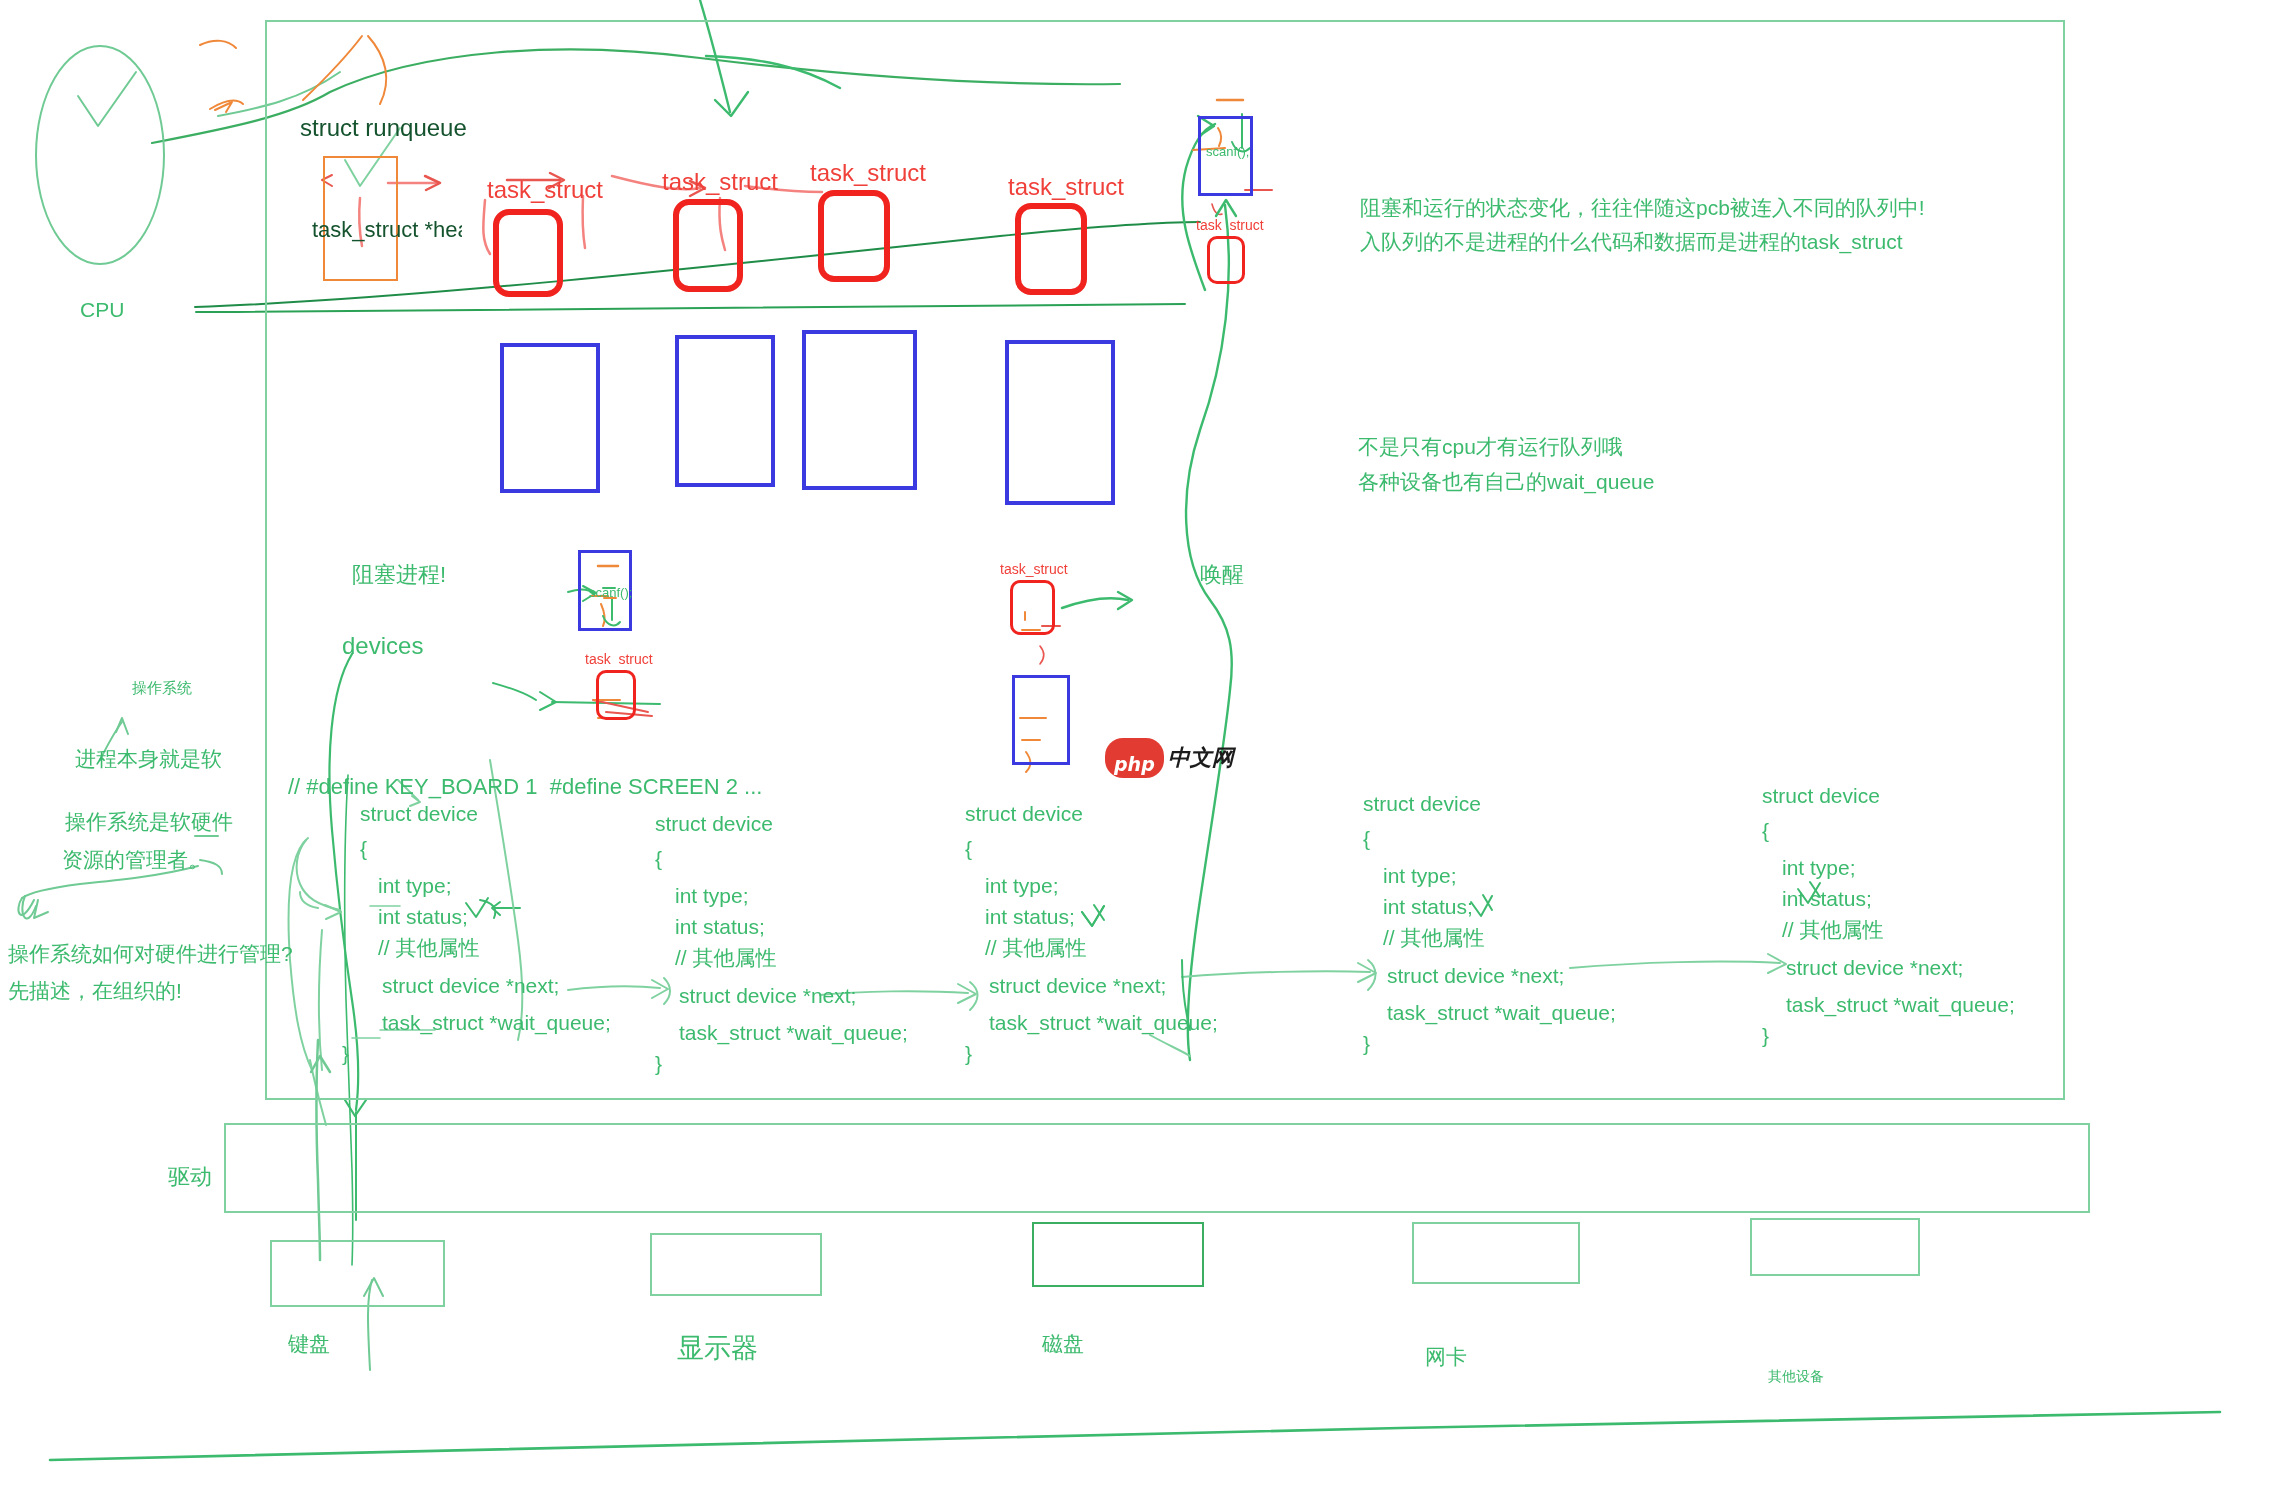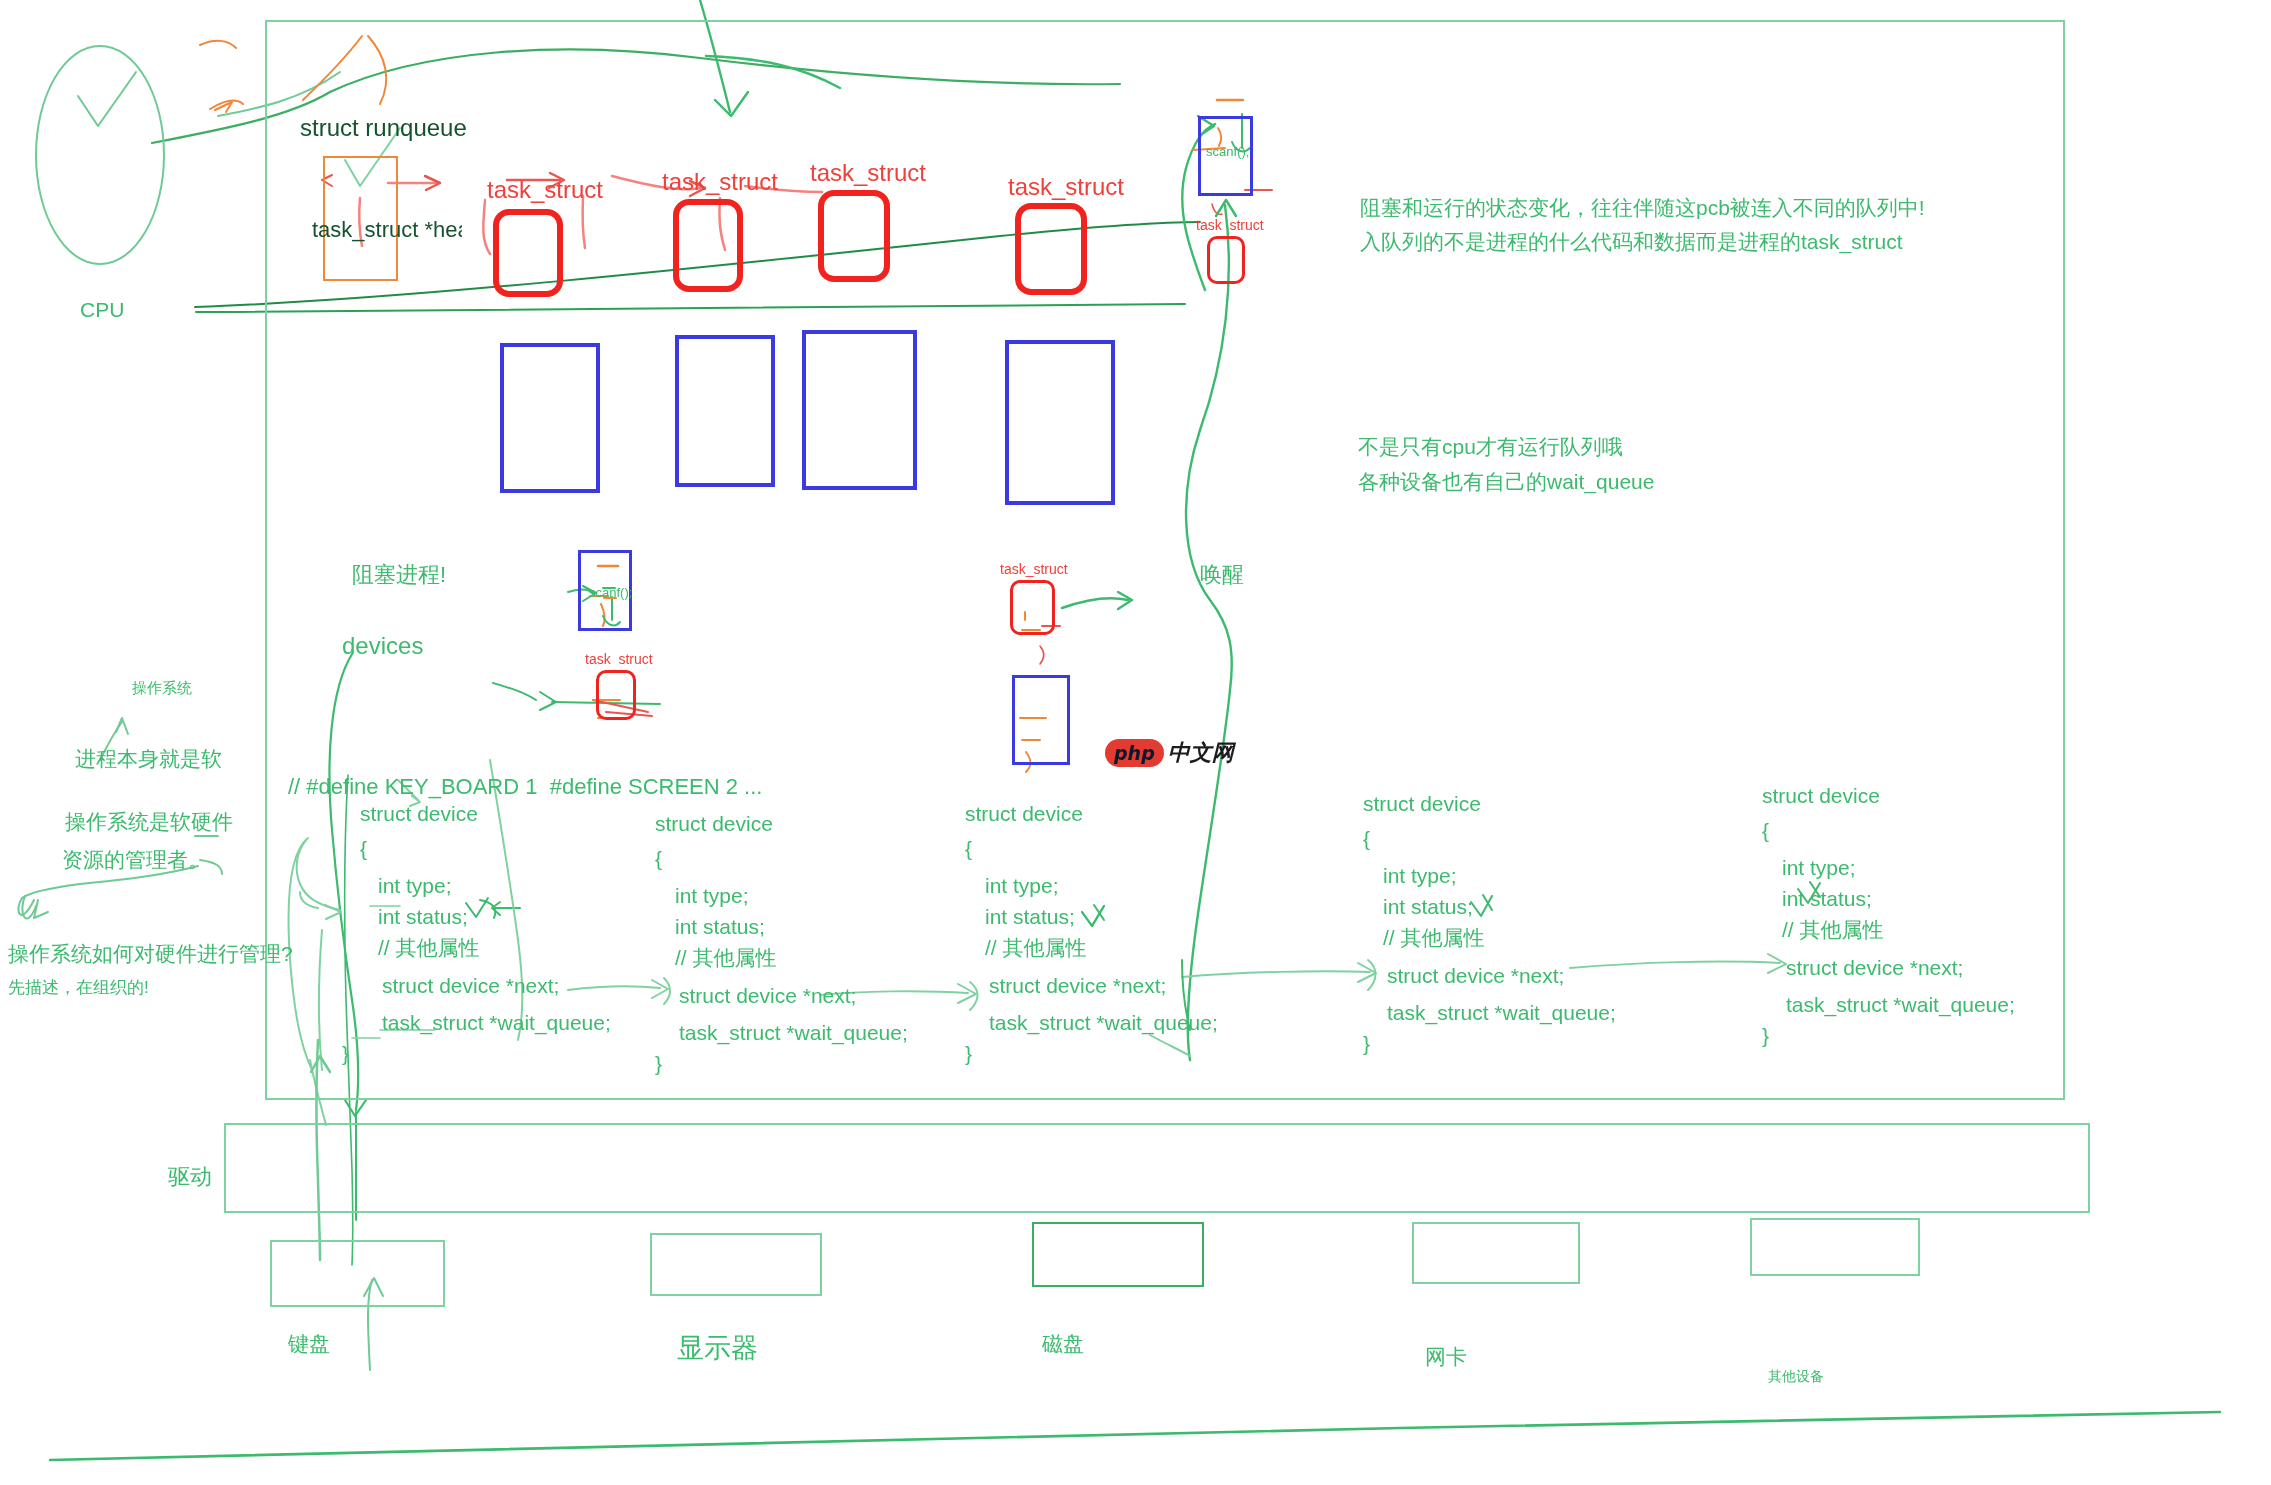--- a/index.html
+++ b/index.html
@@ -13,22 +13,22 @@
   .orange{color:#14532d;}
   .box-green{position:absolute;border:2px solid #7fd2a0;box-sizing:border-box;}
   .box-green-d{position:absolute;border:2px solid #3cae62;box-sizing:border-box;}
   .box-blue{position:absolute;border:4px solid #3a3ae0;box-sizing:border-box;}
   .box-blue-thin{position:absolute;border:3px solid #3a3ae0;box-sizing:border-box;}
   .box-orange{position:absolute;border:2px solid #f0883a;box-sizing:border-box;}
   .ts-box{position:absolute;border:6px solid #f0231e;border-radius:16px;box-sizing:border-box;}
   .ts-box-sm{position:absolute;border:3px solid #f0231e;border-radius:10px;box-sizing:border-box;}
   .ellipse{position:absolute;border:2px solid #6fca94;border-radius:50%;box-sizing:border-box;}
   .wm{position:absolute;display:flex;align-items:center;gap:4px;}
-  .wm-badge{background:#e23b32;color:#0f172a;border-radius:50%/50%;
-            border-radius:18px;padding:3px 9px 3px 9px;font-weight:bold;font-size:19px;
+  .wm-badge{background:#e23b32;color:#ffffff;border-radius:50%/50%;
+            border-radius:18px;padding:15px 9px 3px 9px;font-weight:bold;font-size:19px;
             font-family:"DejaVu Sans",sans-serif;font-style:italic;}
   .wm-text{color:#1c1c1c;font-weight:bold;font-size:22px;font-style:italic;
            font-family:"DejaVu Sans",sans-serif;}
 </style>
 </head>
 <body>
 
 <svg class="layer" viewBox="0 0 2271 1485">
   <g fill="none" stroke-linecap="round" stroke-linejoin="round">
 
@@ -194,21 +194,21 @@
 <div class="box-green" style="left:265px;top:20px;width:1800px;height:1080px;"></div>
 
 <div class="ellipse" style="left:35px;top:45px;width:130px;height:220px;"></div>
 <div class="txt green" style="left:80px;top:296px;font-size:21px;">CPU</div>
 
 <div class="txt green" style="left:132px;top:678px;font-size:15px;">操作系统</div>
 <div class="txt green" style="left:75px;top:745px;font-size:21px;">进程本身就是软</div>
 <div class="txt green" style="left:65px;top:808px;font-size:21px;">操作系统是软硬件</div>
 <div class="txt green" style="left:62px;top:846px;font-size:21px;">资源的管理者。</div>
 <div class="txt green" style="left:8px;top:940px;font-size:21px;">操作系统如何对硬件进行管理?</div>
-<div class="txt green" style="left:8px;top:977px;font-size:17px;">先描述，在组织的!</div>
+<div class="txt green" style="left:8px;top:977px;font-size:21px;">先描述，在组织的!</div>
 
 <div class="txt orange" style="left:300px;top:112px;font-size:24px;">struct runqueue</div>
 <div class="box-orange" style="left:323px;top:156px;width:75px;height:125px;"></div>
 <div class="txt orange" style="left:312px;top:215px;font-size:22px;overflow:hidden;width:150px;">task_struct *head</div>
 
 <div class="txt red" style="left:487px;top:174px;font-size:24px;">task_struct</div>
 <div class="ts-box" style="left:493px;top:209px;width:70px;height:88px;"></div>
 
 <div class="txt red" style="left:662px;top:166px;font-size:24px;">task_struct</div>
 <div class="ts-box" style="left:673px;top:199px;width:70px;height:93px;"></div>

